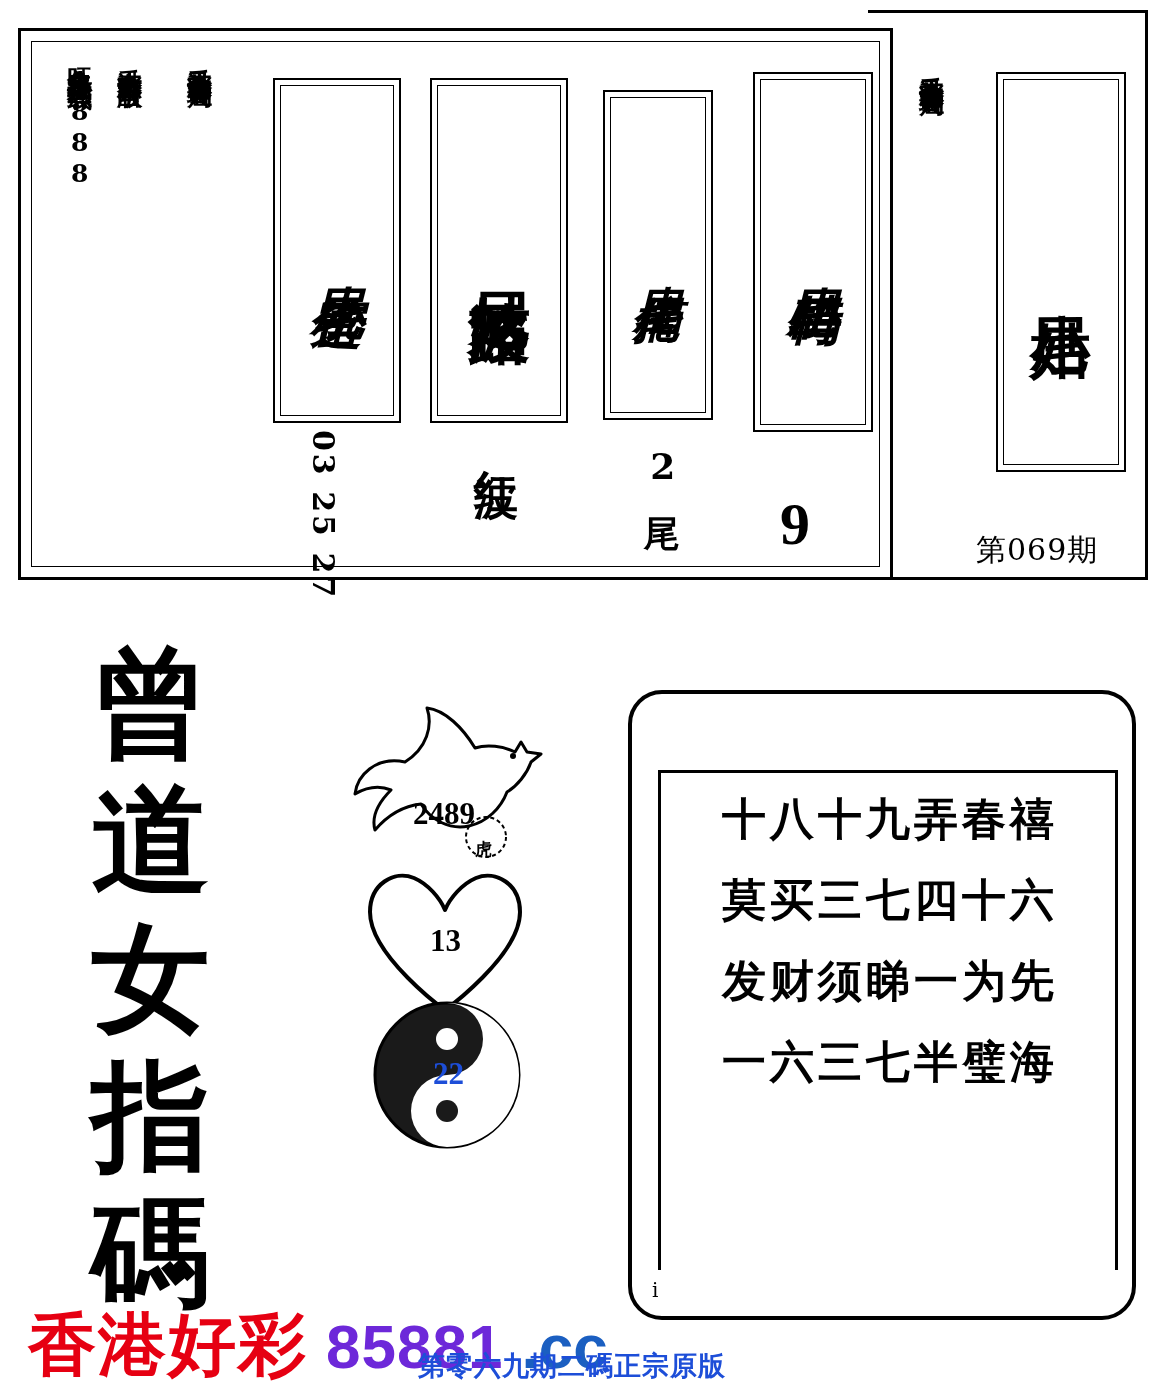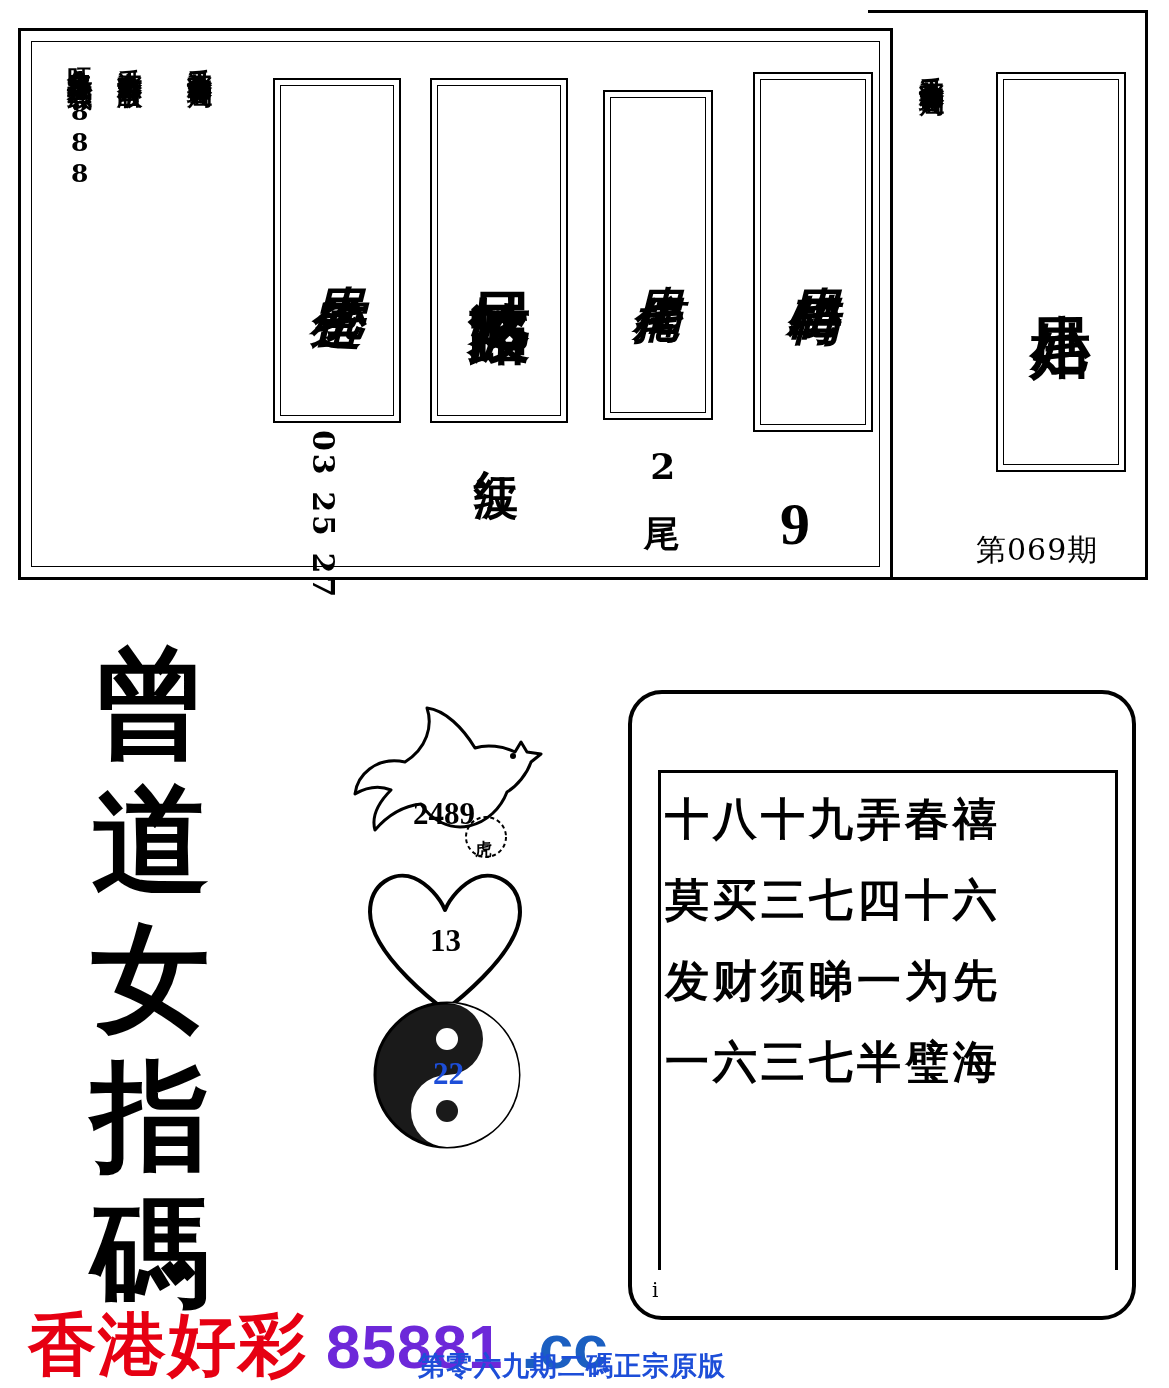--- a/index.html
+++ b/index.html
@@ -231,20 +231,21 @@
     border-right: 3px solid #000;
     box-sizing: border-box;
   }
   .poem-lines {
     position: absolute;
     left: 665px; top: 790px;
     width: 450px;
     display: flex;
     flex-direction: column;
     gap: 22px;
+    align-items: center;
   }
   .poem-line {
     font-size: 44px;
     font-weight: bold;
     letter-spacing: 4px;
     font-family: "DejaVu Serif", serif;
     white-space: nowrap;
   }
   .poem-mark {
     position: absolute;

